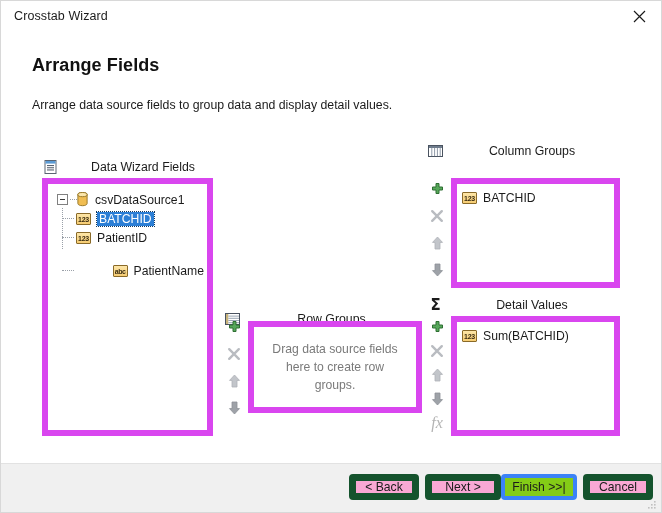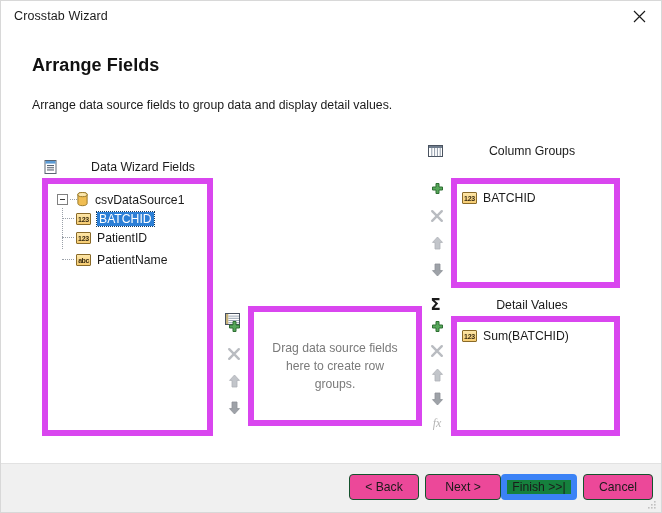--- a/index.html
+++ b/index.html
@@ -53,24 +53,24 @@
     background:linear-gradient(#fde6a8,#f6cc72);
     font-size:7px;line-height:11px;text-align:center;color:#3a2c10;font-weight:bold;
     font-family:"Liberation Sans", sans-serif;letter-spacing:-.3px;box-sizing:border-box;flex:none;}
   .ticon.abc{letter-spacing:-.5px;}
   .dbicon{width:13px;height:15px;flex:none;}
 
   .sel{background:#2c7fd6;color:#ffffff;padding:0 2px;outline:1px dotted #123a63;outline-offset:0px;}
 
   
   .footer{position:absolute;left:0;bottom:0;width:660px;height:48px;background:#f0f0f0;border-top:1px solid #e2e2e2;}
-  .btn{position:absolute;top:10px;height:26px;background:#ec4899;border:1px solid #14532d;border-radius:4px;
+  .btn{position:absolute;top:10px;height:26px;background:#f9a8d4;border:7px solid #14532d;border-radius:4px;
     font-family:"Liberation Sans", sans-serif;font-size:12.2px;color:#1b1b1b;
     display:flex;align-items:center;justify-content:center;box-sizing:border-box;cursor:default;}
-  .btn.primary{border:6px solid #3b82f6;background:#15803d;}
+  .btn.primary{border:4px solid #3b82f6;background:#84cc16;}
   .grip{position:absolute;right:4px;bottom:3px;width:10px;height:10px;}
 </style>
 </head>
 <body>
 
 <div class="window">
 
   <div class="titlebar">
     <div class="title-text">Crosstab Wizard</div>
     <div class="close-btn">
@@ -119,21 +119,21 @@
         <span class="ticon">123</span>
         <span class="sel" style="margin-left:6px;">BATCHID</span>
       </div>
 
       <div class="tnode" style="padding-left:22px;margin-top:2px;">
         <div class="dots" style="left:8px;top:8px;width:12px;"></div>
         <span class="ticon">123</span>
         <span style="margin-left:6px;">PatientID</span>
       </div>
 
-      <div class="tnode" style="padding-left:22px;margin-top:5px;">
+      <div class="tnode" style="padding-left:22px;margin-top:16px;justify-content:flex-end;">
         <div class="dots" style="left:8px;top:8px;width:12px;"></div>
         <span class="ticon abc">abc</span>
         <span style="margin-left:6px;">PatientName</span>
       </div>
 
     </div>
   </div>
 
   <div class="grp-head" style="left:426px;top:142px;width:193px;">
     <div class="hdr-icon">
@@ -209,21 +209,21 @@
         <path d="M6.5 1 L11.5 6.4 H9 V13 H4 V6.4 H1.5 Z" fill="#c2c5ca" stroke="#aeb1b7" stroke-width="0.8"></path>
       </svg>
     </div>
     <div class="toolbtn" style="top:81px;">
       <svg width="13" height="14" viewBox="0 0 13 14">
         <path d="M6.5 13 L11.5 7.6 H9 V1 H4 V7.6 H1.5 Z" fill="#9ea2a8" stroke="#8d9197" stroke-width="0.8"></path>
       </svg>
     </div>
   </div>
 
-  <div class="listbox" style="left:247px;top:305px;width:174px;height:120px;">
+  <div class="listbox" style="left:247px;top:320px;width:174px;height:92px;">
     <div class="placeholder">Drag data source fields here to create row groups.</div>
   </div>
 
   <div class="grp-head" style="left:426px;top:296px;width:193px;">
     <div class="hdr-icon" style="font-size:15px;font-weight:bold;line-height:17px;text-align:center;color:#1b1b1b;font-family:'DejaVu Sans',sans-serif;">Σ</div>
     <div class="hdr-label" style="left:17px;width:176px;">Detail Values</div>
   </div>
 
   <div class="toolcol" style="left:425px;top:315px;height:120px;">
     <div class="toolbtn" style="top:0;">
@@ -239,21 +239,21 @@
     <div class="toolbtn" style="top:48px;">
       <svg width="13" height="14" viewBox="0 0 13 14">
         <path d="M6.5 1 L11.5 6.4 H9 V13 H4 V6.4 H1.5 Z" fill="#c2c5ca" stroke="#aeb1b7" stroke-width="0.8"></path>
       </svg>
     </div>
     <div class="toolbtn" style="top:72px;">
       <svg width="13" height="14" viewBox="0 0 13 14">
         <path d="M6.5 13 L11.5 7.6 H9 V1 H4 V7.6 H1.5 Z" fill="#9ea2a8" stroke="#8d9197" stroke-width="0.8"></path>
       </svg>
     </div>
-    <div class="toolbtn" style="top:96px;font-style:italic;font-family:'Liberation Serif',serif;font-size:12px;color:#b4b4b4;">fx</div>
+    <div class="toolbtn" style="top:96px;font-style:italic;font-family:'Liberation Serif',serif;font-size:16px;color:#b4b4b4;">fx</div>
   </div>
 
   <div class="listbox" style="left:450px;top:315px;width:169px;height:120px;">
     <div class="li" style="top:6px;">
       <span class="ticon">123</span>
       <span>Sum(BATCHID)</span>
     </div>
   </div>
 
   <div class="footer">

